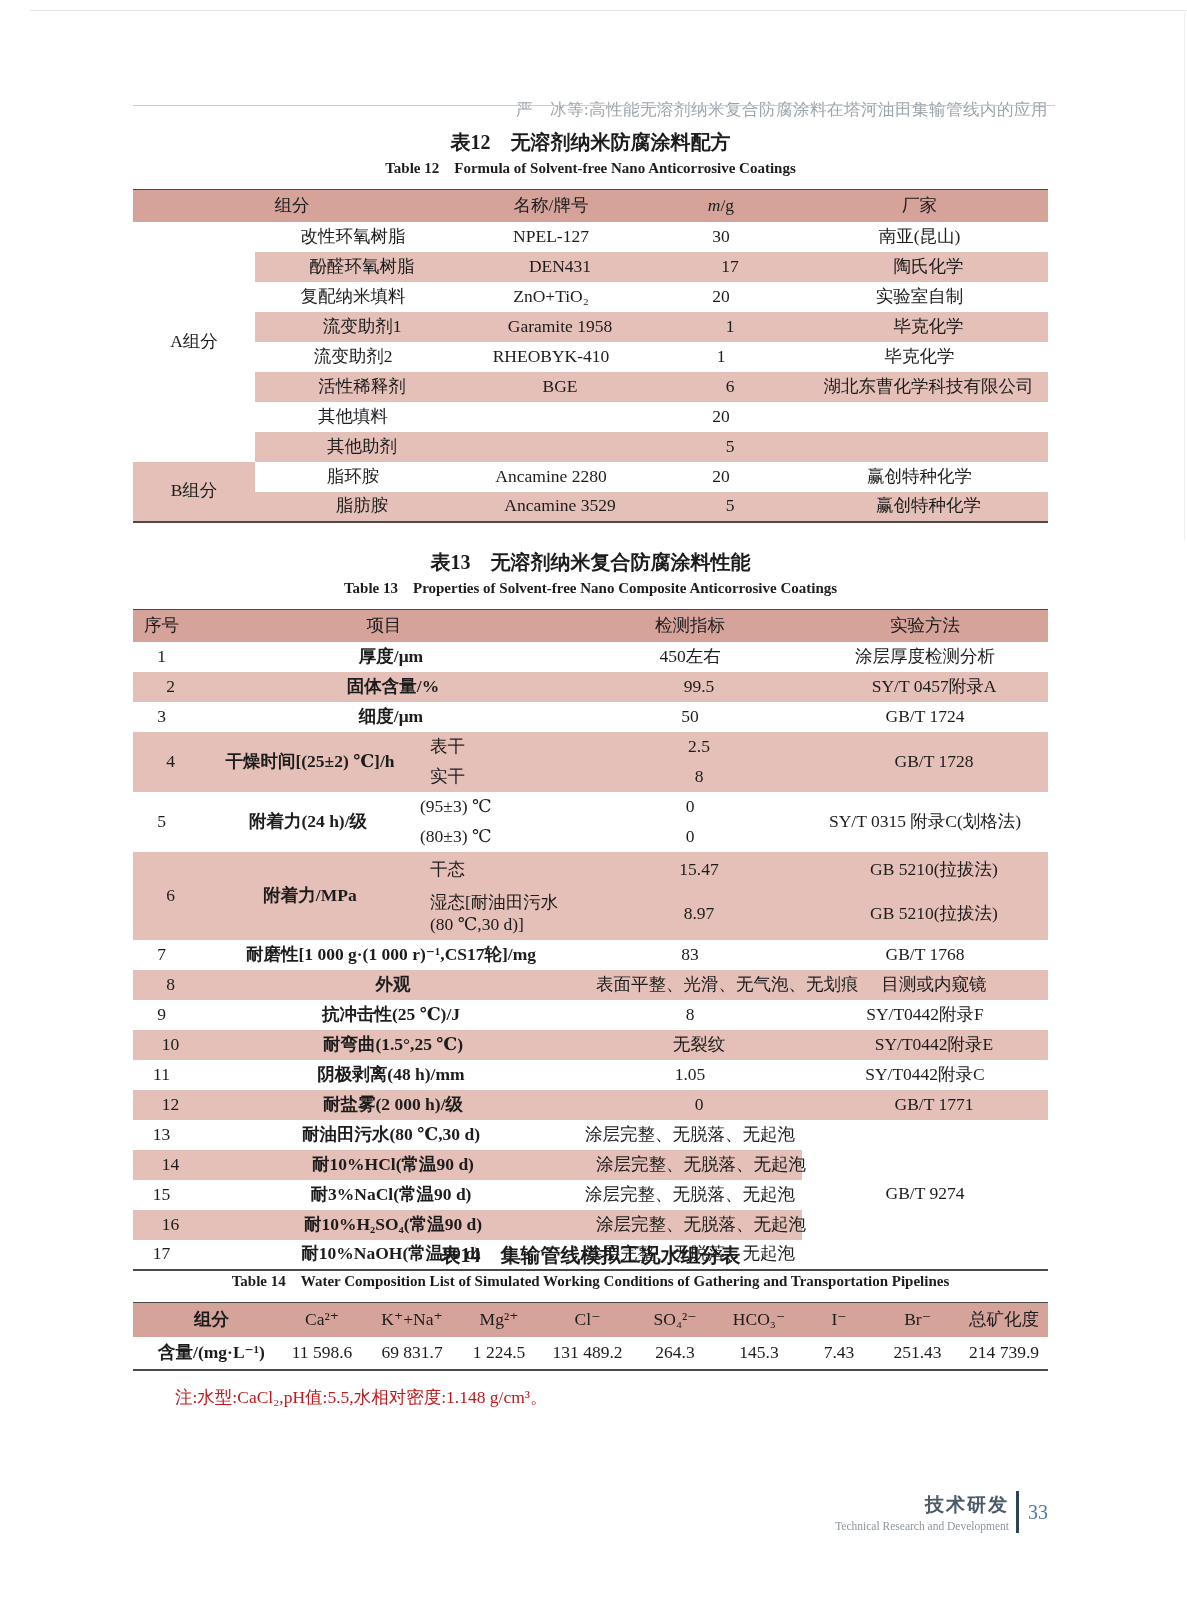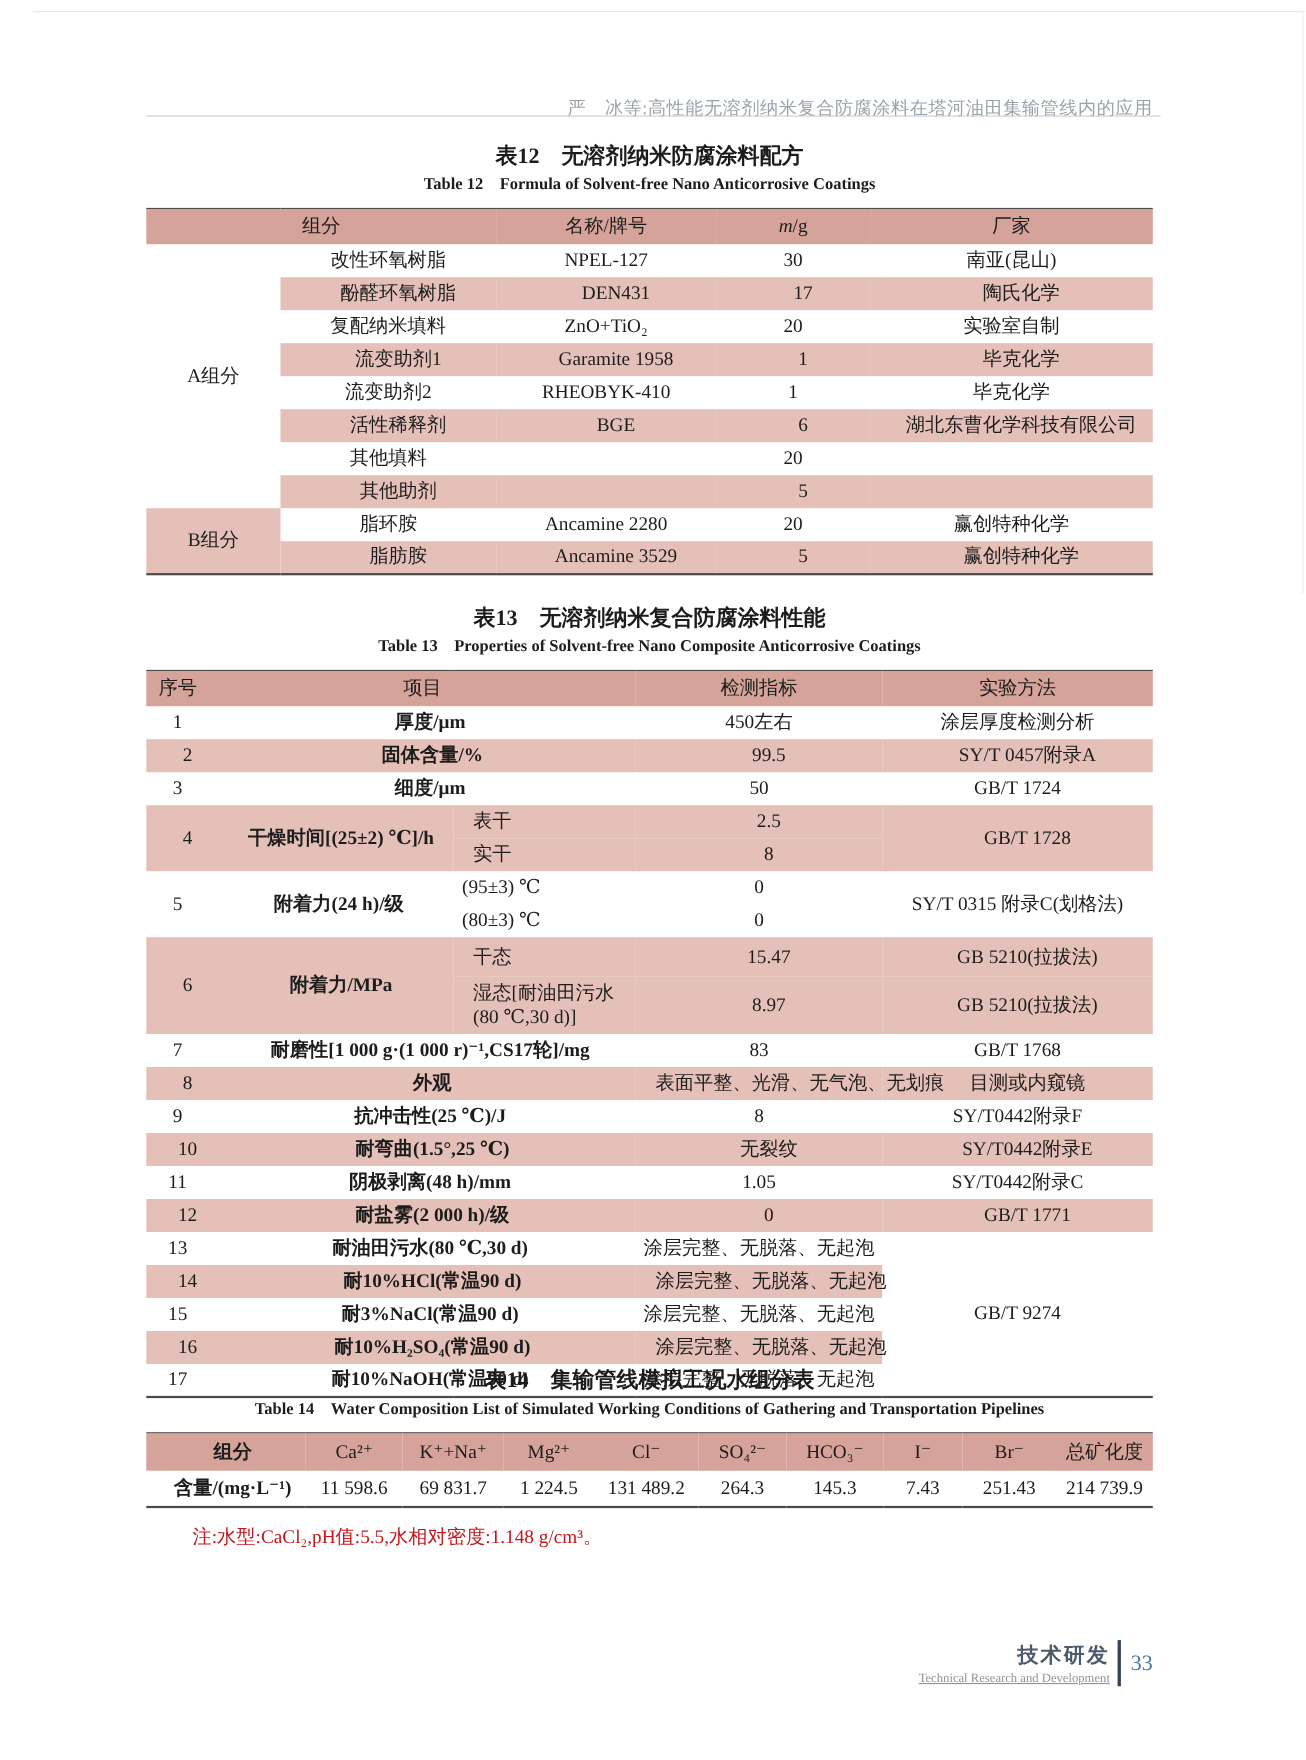--- a/index.html
+++ b/index.html
@@ -15,21 +15,21 @@
   }
   html,body{margin:0;padding:0;background:#ffffff;}
   .page{
     position:relative;width:1187px;height:1600px;background:#ffffff;overflow:hidden;
     font-family:"Liberation Serif","DejaVu Serif",serif;color:#1c1c1c;
   }
   .scan-edge-top{position:absolute;top:10px;left:30px;right:0;height:1px;background:#e6e9ec;}
   .scan-edge-right{position:absolute;top:10px;right:2px;width:1px;height:530px;background:#edeff1;}
 
   .running-head{
-    position:absolute;top:88px;left:133px;width:915px;
+    position:absolute;top:99px;left:133px;width:915px;
     text-align:right;font-size:16.5px;color:var(--running-head-gray);
     letter-spacing:.5px;white-space:nowrap;
   }
   .head-rule{position:absolute;top:105px;left:133px;width:922px;height:1px;background:#c9cdd1;}
 
   .block{position:absolute;left:133px;width:915px;}
   .blk-t12{top:131px;}
   .blk-t13{top:551px;}
   .blk-t14{top:1244px;}
   .title-cn{text-align:center;font-size:20px;font-weight:bold;line-height:23px;}
@@ -52,21 +52,21 @@
   td.wrap2{white-space:pre-line;}
   td.group-b{background:var(--stripe-pink);}
   .r6a{height:36px;}
   .r6b{height:52px;}
   .t14-note{margin-top:14px;margin-left:42px;font-size:17.5px;color:var(--note-red);}
   .ital{font-style:italic;}
 
   .footer{position:absolute;top:1491px;right:139px;display:flex;align-items:center;}
   .footer-text{text-align:right;}
   .footer-cn{font-size:19px;font-weight:bold;color:var(--footer-cn-color);letter-spacing:2px;}
-  .footer-en{font-size:11.5px;color:var(--footer-en-color);margin-top:2px;text-decoration:underline;}
+  .footer-en{font-size:11.5px;color:var(--footer-en-color);margin-top:2px;}
   .footer-bar{width:3px;height:42px;background:var(--footer-bar-color);margin:0 9px 0 7px;}
   .footer-num{font-size:20px;color:var(--page-number-blue);}
 </style>
 </head>
 <body>
 
 <div class="page">
   <div class="scan-edge-top"></div>
   <div class="scan-edge-right"></div>
 

